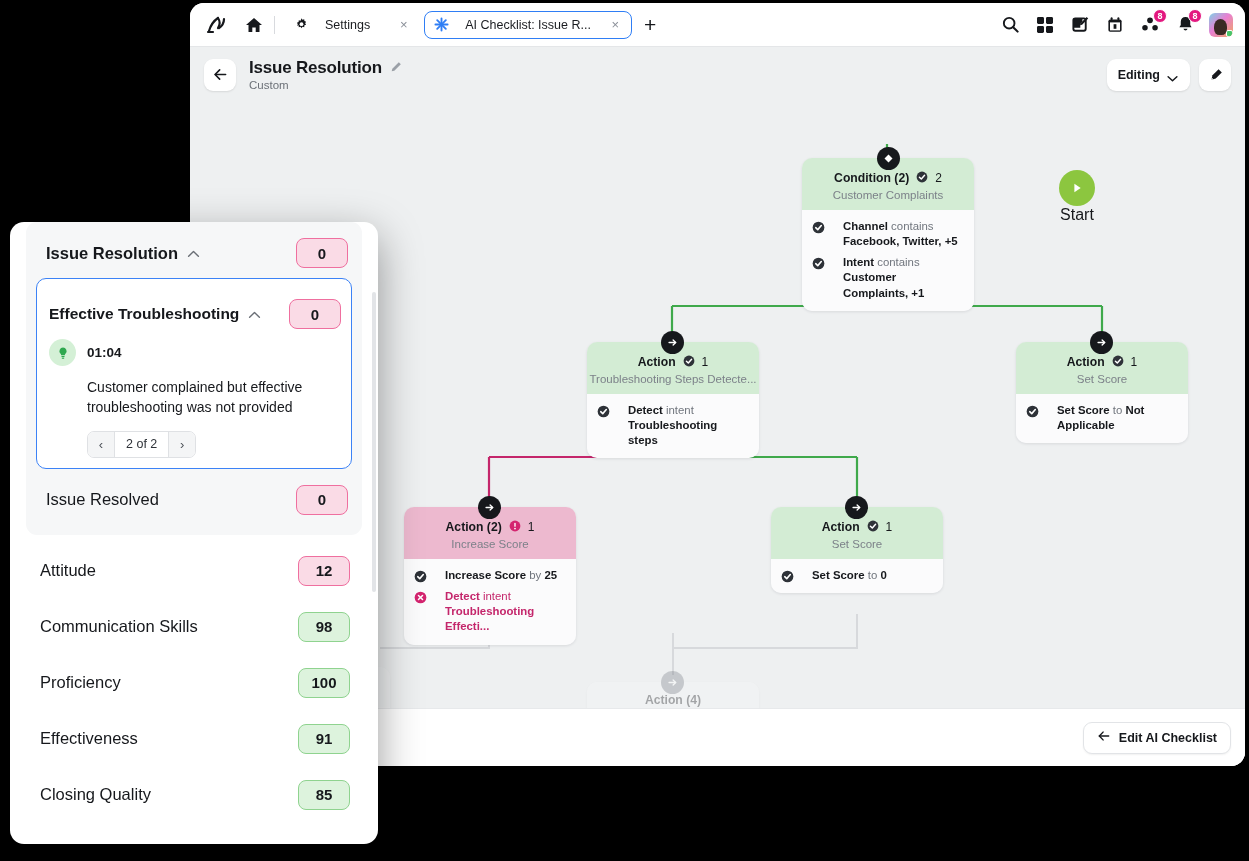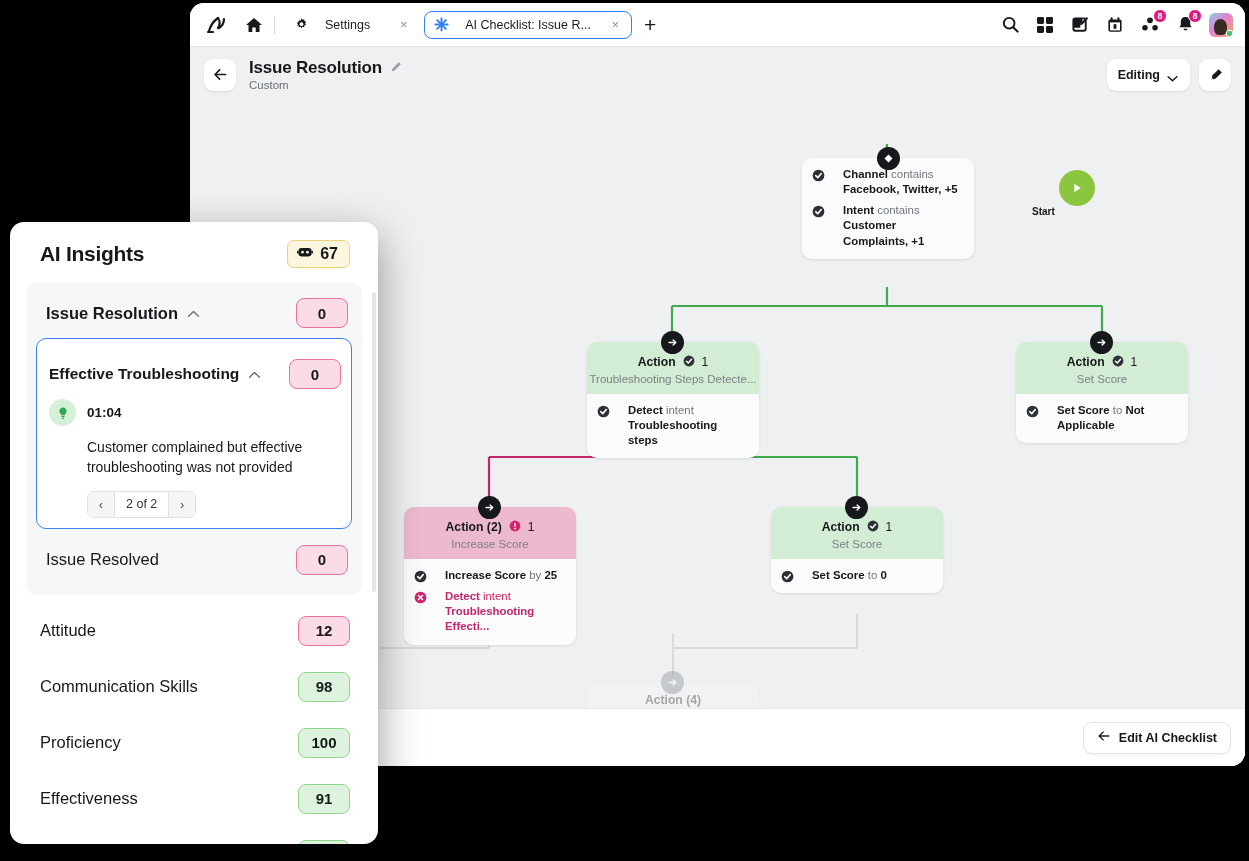--- a/index.html
+++ b/index.html
@@ -144,22 +144,22 @@
     background: #16181c; display: flex; align-items: center; justify-content: center;
     z-index: 5;
   }
   .pin.grey { background: #7b8088; }
 
   .start-circle {
     position: absolute; width: 36px; height: 36px; border-radius: 50%;
     background: #8cc63f; display: flex; align-items: center; justify-content: center;
   }
   .start-label {
-    position: absolute; font-size: 10px; font-weight: bold; color: #16181c;
-    width: 90px; text-align: left;
+    position: absolute; font-size: 16px; font-weight: normal; color: #16181c;
+    width: 90px; text-align: center;
   }
 
   .dimmed { opacity: .35; }
 
   
   .bottom-bar {
     position: absolute; left: 0; right: 0; bottom: 0; height: 58px;
     background: #fff; border-top: 1px solid #e7e9eb;
     display: flex; align-items: center; justify-content: flex-end;
     padding-right: 14px;
@@ -429,20 +429,33 @@
       </div>
       <div class="start-label" style="left:842px; top:104px;">Start</div>
 
       <div class="node" style="left:612px; top:56px; width:172px;">
         <div class="pin" style="left:75px; top:-11px;">
           <svg viewBox="0 0 14 14" width="11" height="11">
               <rect x="3.4" y="3.4" width="7.2" height="7.2" transform="rotate(45 7 7)" fill="#fff"></rect>
             </svg>
         </div>
         <div class="node-shell">
+          <div class="node-head green">
+            <div class="nh-title-row">
+              <span class="nh-title">Condition (2)</span>
+              <span>
+                <svg viewBox="0 0 14 14" width="12" height="12">
+                    <circle cx="7" cy="7" r="6.3" fill="#2e3238"></circle>
+                    <polyline points="4,7.2 6.2,9.3 10,4.9" fill="none" stroke="#fff" stroke-width="1.7" stroke-linecap="round" stroke-linejoin="round"></polyline>
+                  </svg>
+              </span>
+              <span class="nh-count">2</span>
+            </div>
+            <span class="nh-sub">Customer Complaints</span>
+          </div>
           <div class="node-body">
             <div class="nb-row">
               <span class="nb-ico">
                 <svg viewBox="0 0 14 14" width="13" height="13">
                     <circle cx="7" cy="7" r="6.3" fill="#2e3238"></circle>
                     <polyline points="4,7.2 6.2,9.3 10,4.9" fill="none" stroke="#fff" stroke-width="1.7" stroke-linecap="round" stroke-linejoin="round"></polyline>
                   </svg>
               </span>
               <span class="nb-text"><span class="lbl">Channel</span>
                 <span class="mut">contains</span><br>
@@ -657,35 +670,20 @@
                 <polyline points="7.8,4 3,9 7.8,14" fill="none" stroke="#16181c" stroke-width="1.8" stroke-linecap="round" stroke-linejoin="round"></polyline>
               </svg>
           </span>
           <span>Edit AI Checklist</span>
         </div>
       </div>
     </div>
   </div>
 
   <div class="insights">
-    <div class="ins-head">
-      <span class="ins-title">AI Insights</span>
-      <div class="score-chip">
-        <span>
-          <svg viewBox="0 0 18 18" width="16" height="16">
-            <rect x="1.6" y="4.4" width="14.8" height="9.6" rx="3.4" fill="#16181c"></rect>
-            <circle cx="6.2" cy="9.2" r="1.5" fill="#fdf6df"></circle>
-            <circle cx="11.8" cy="9.2" r="1.5" fill="#fdf6df"></circle>
-            <rect x="0" y="7.6" width="1.8" height="3.2" rx=".9" fill="#16181c"></rect>
-            <rect x="16.2" y="7.6" width="1.8" height="3.2" rx=".9" fill="#16181c"></rect>
-          </svg>
-        </span>
-        <span class="val">67</span>
-      </div>
-    </div>
 
     <div class="section">
       <div class="sec-row">
         <div class="left">
           <span class="sec-name">Issue Resolution</span>
           <span>
             <svg viewBox="0 0 14 9" width="13" height="8">
                 <polyline points="1.5,7 7,1.8 12.5,7" fill="none" stroke="#6a6f76" stroke-width="1.6" stroke-linecap="round" stroke-linejoin="round"></polyline>
               </svg>
           </span>

